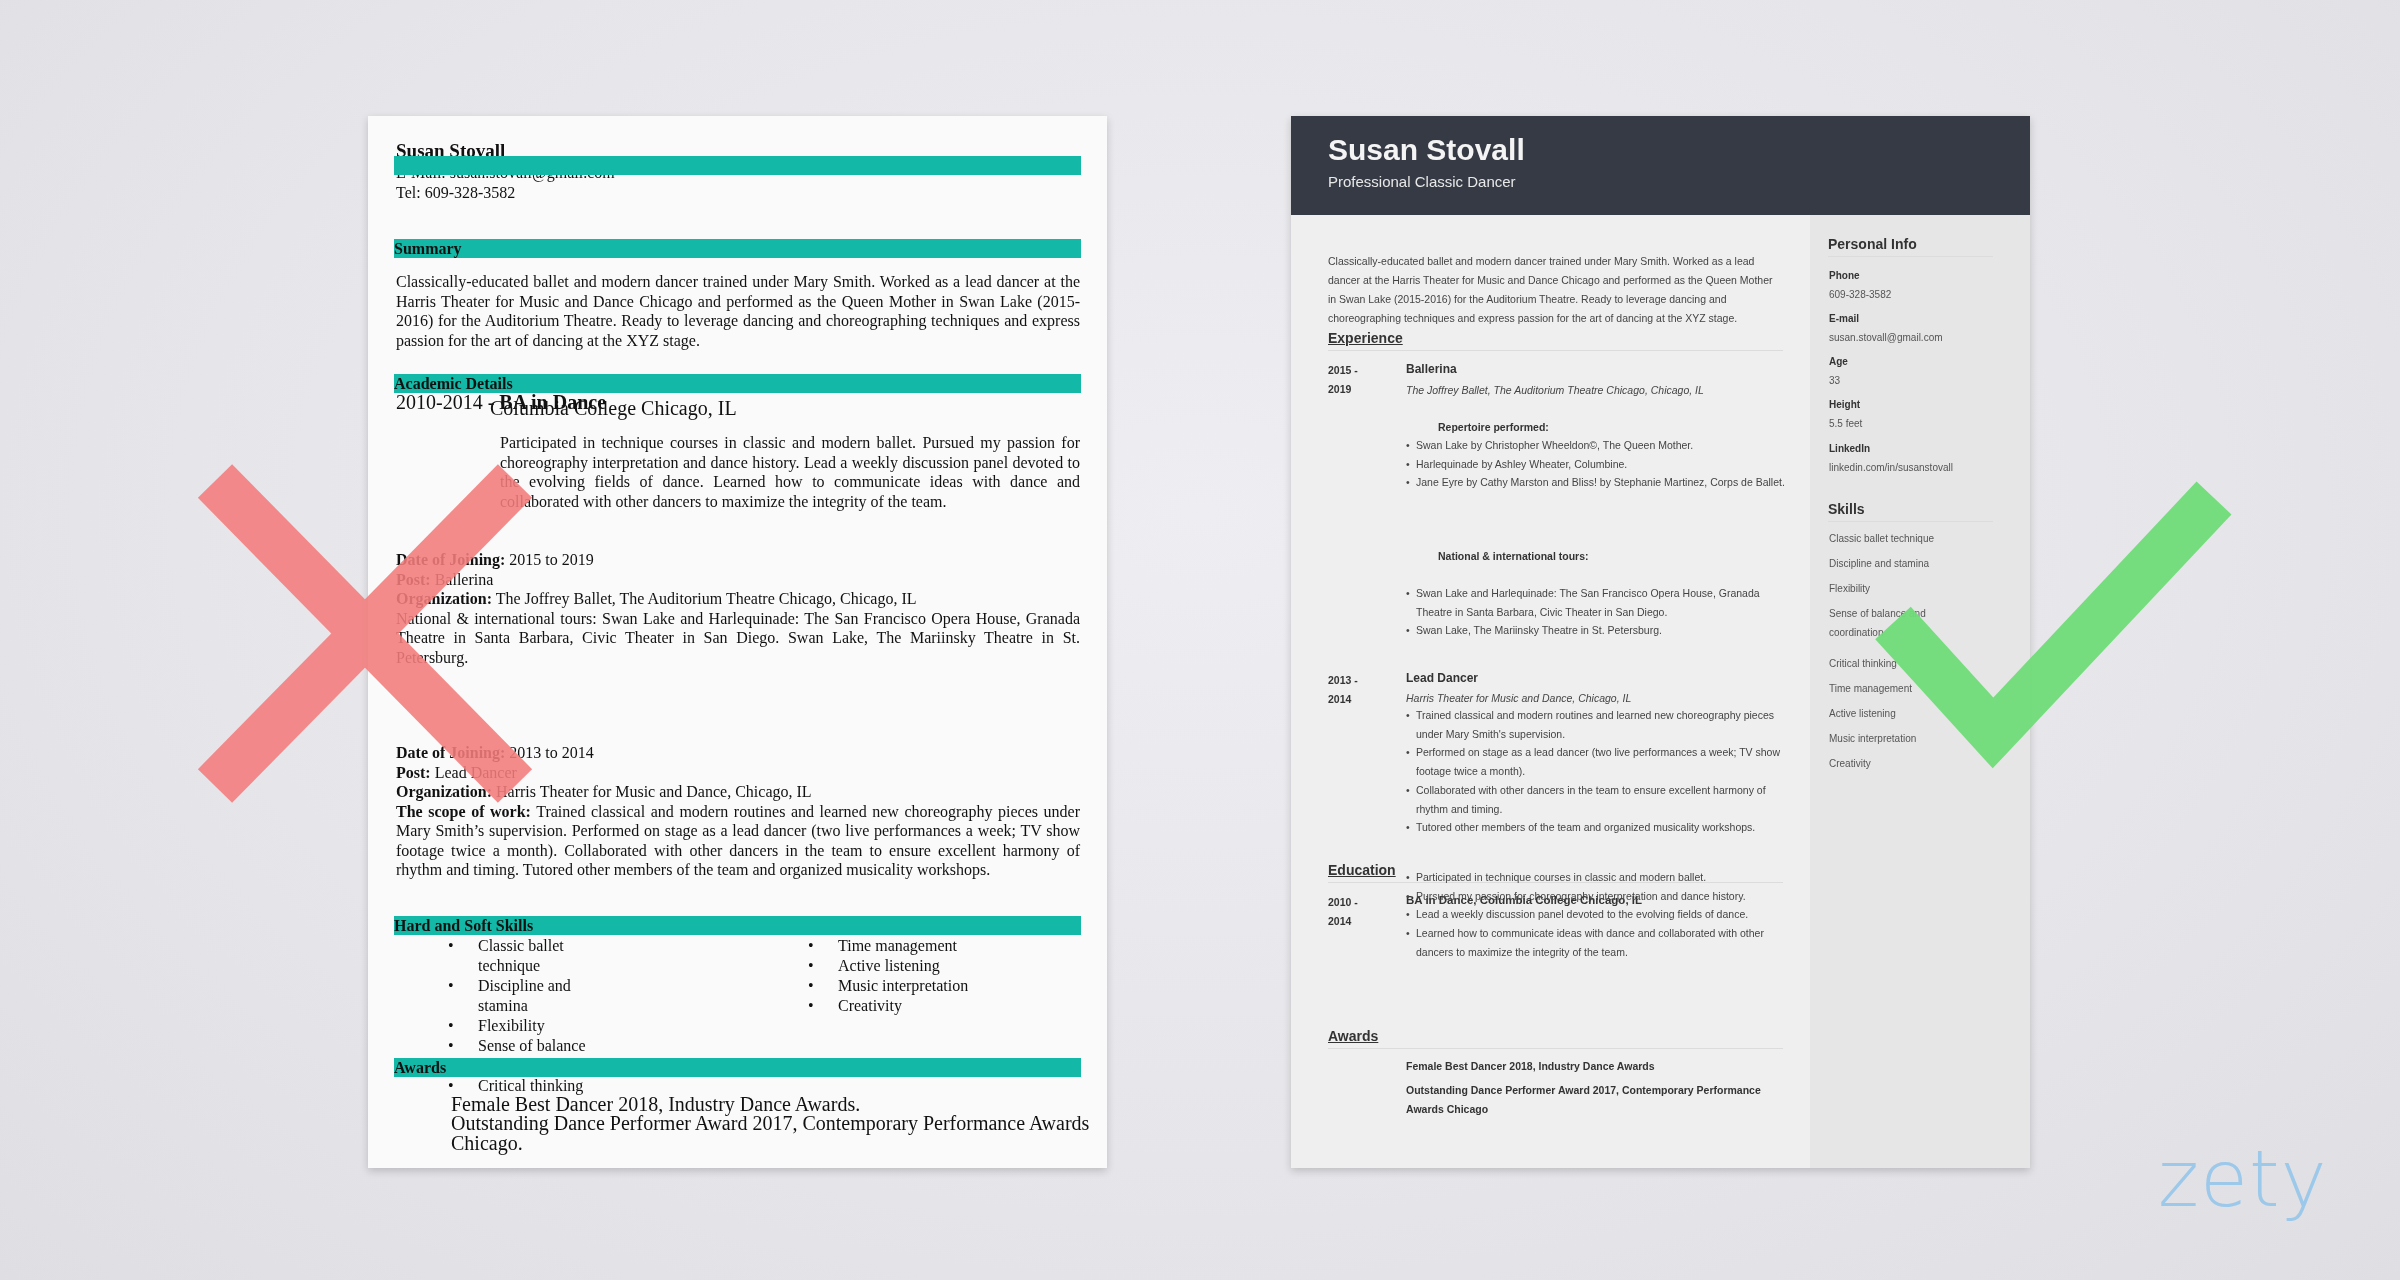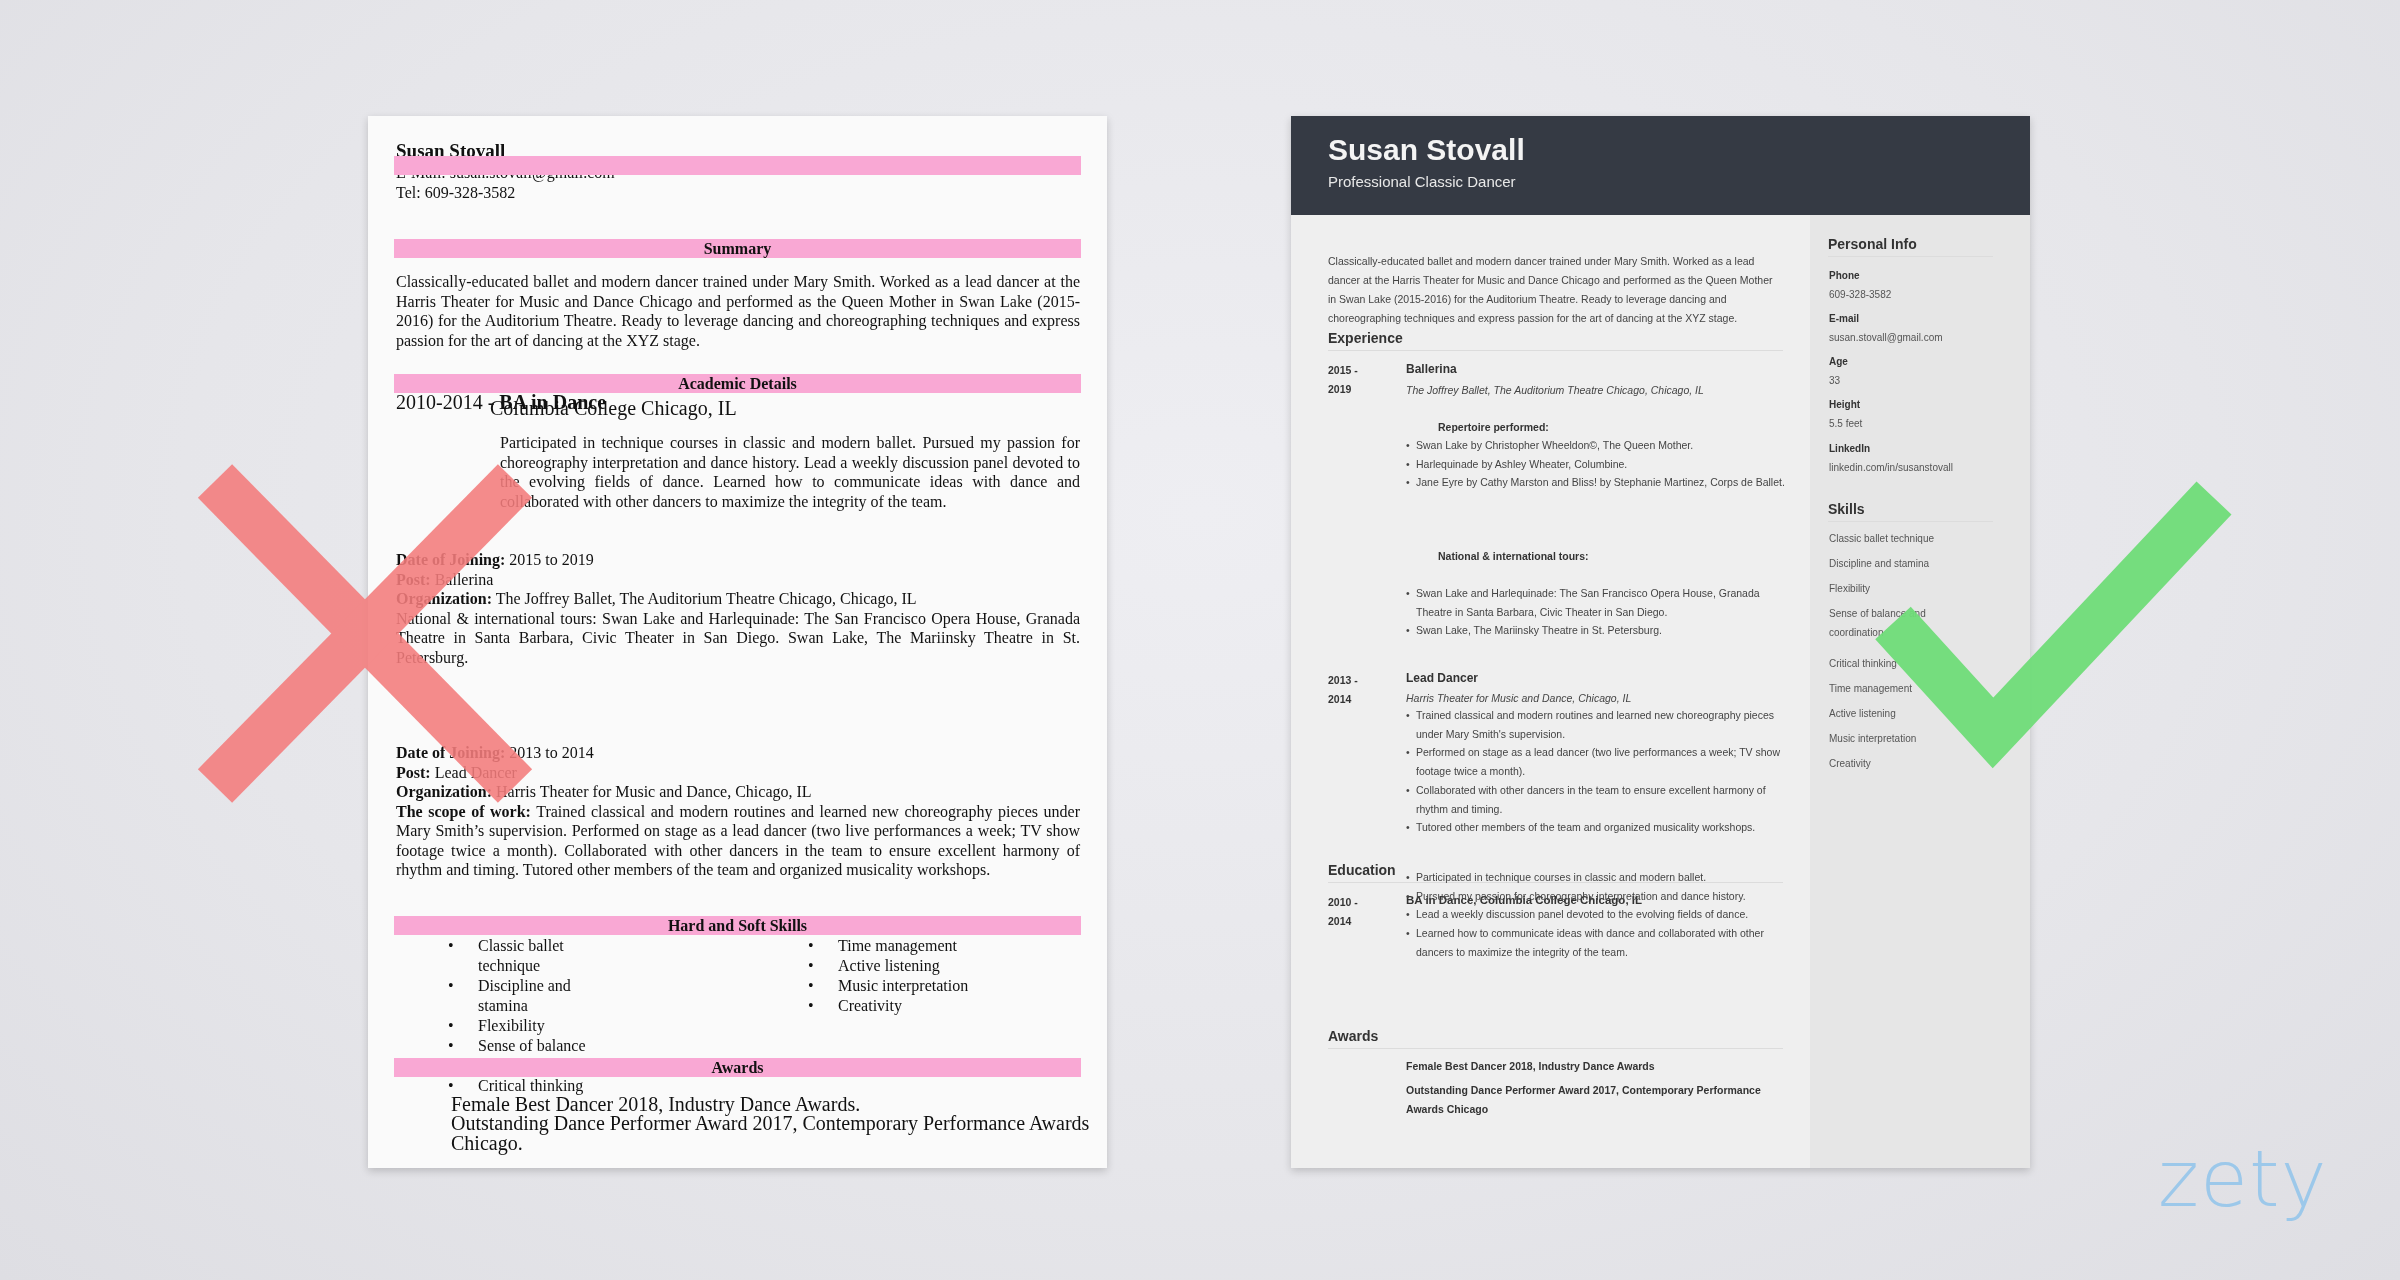--- a/index.html
+++ b/index.html
@@ -11,42 +11,42 @@
   
   .page-left {
     position:absolute; left:368px; top:116px; width:739px; height:1052px;
     background:#fafafa; box-shadow: 0 3px 8px rgba(0,0,0,0.18);
     font-family: "Liberation Serif", serif; color:#111; box-sizing:border-box;
     padding:0 26px 0 28px;
   }
   .pl-name { position:absolute; left:28px; top:24px; font-size:19px; font-weight:bold; }
   .pl-contact { position:absolute; left:28px; top:47px; font-size:16px; line-height:20px; }
   .pl-bar {
-    position:absolute; left:26px; right:26px; height:19px; background:#f9a8d4;
-    text-align:center; font-weight:bold; font-size:16px; line-height:19px;
+    position:absolute; left:26px; right:26px; height:19px; background:#14b8a6;
+    font-weight:bold; font-size:16px; line-height:19px;
   }
   .pl-para { position:absolute; font-size:16px; line-height:19.5px; text-align:justify; }
   .pl-line { position:absolute; font-size:20px; line-height:19.5px; }
   .pl-skills { position:absolute; font-size:16px; line-height:20px; margin:0; padding:0; list-style:none; }
   .pl-skills li { position:relative; padding-left:30px; }
   .pl-skills li::before { content:"•"; position:absolute; left:0; }
   b { font-weight:bold; }
 
   
   .page-right {
     position:absolute; left:1291px; top:116px; width:739px; height:1052px;
     background:#efefef; box-shadow: 0 3px 8px rgba(0,0,0,0.18); color:#333;
   }
   .pr-header { position:absolute; left:0; top:0; width:739px; height:99px; background:#353a44; }
   .pr-name { position:absolute; left:37px; top:17px; font-size:30px; font-weight:bold; color:#f4f4f4; }
   .pr-title { position:absolute; left:37px; top:57px; font-size:15px; color:#e8e8e8; }
   .pr-sidebar { position:absolute; left:519px; top:99px; width:220px; height:953px; background:#e6e6e6; }
   .pr-summary { position:absolute; left:37px; top:136px; width:452px; font-size:10.5px; line-height:19px; color:#444; }
   .pr-sec { position:absolute; left:37px; width:455px; font-size:14px; font-weight:bold; color:#333;
-            border-bottom:1px solid #dcdcdc; padding-bottom:4px; }
+            border-bottom:1px solid #dcdcdc; padding-bottom:4px;text-decoration:underline; }
   .pr-date { position:absolute; left:37px; font-size:10.5px; font-weight:bold; line-height:19px; color:#333; }
   .pr-role { position:absolute; left:115px; font-size:12px; font-weight:bold; color:#333; }
   .pr-org { position:absolute; left:115px; font-size:10.5px; font-style:italic; color:#444; }
   .pr-sub { position:absolute; left:115px; font-size:10.5px; font-weight:bold; color:#333;margin-left:32px; }
   .pr-list { position:absolute; left:115px; width:380px; margin:0; padding:0; list-style:none;
              font-size:10.5px; line-height:18.7px; color:#444; }
   .pr-list li { position:relative; padding-left:10px; }
   .pr-list li::before { content:"•"; position:absolute; left:0; }
   .pr-award { position:absolute; left:115px; width:385px; font-size:10.5px; font-weight:bold; line-height:18.5px; color:#333; }
   .ps-title { position:absolute; left:537px; width:165px; font-size:14px; font-weight:bold; color:#333;

